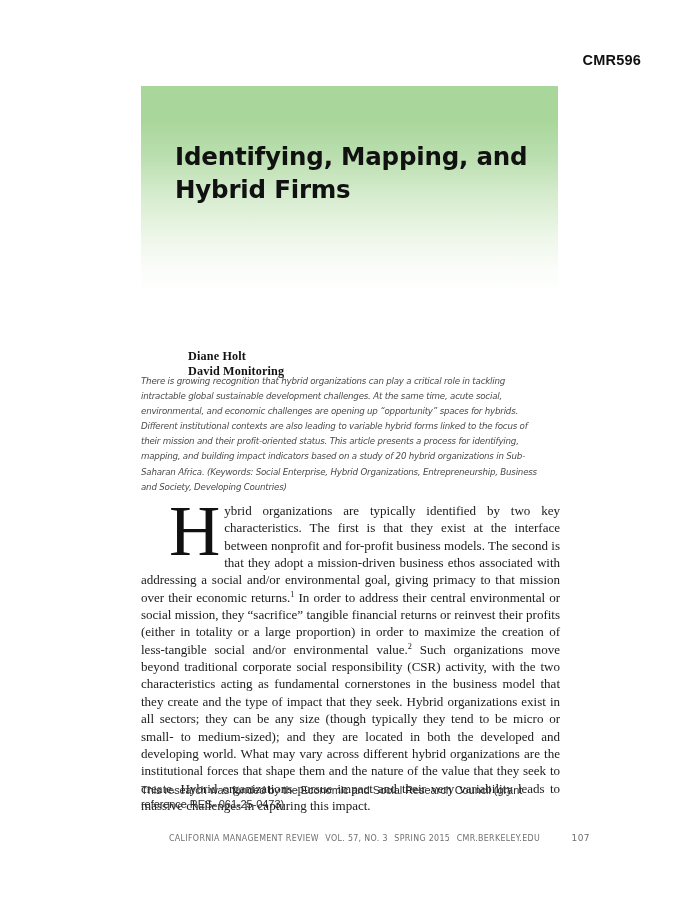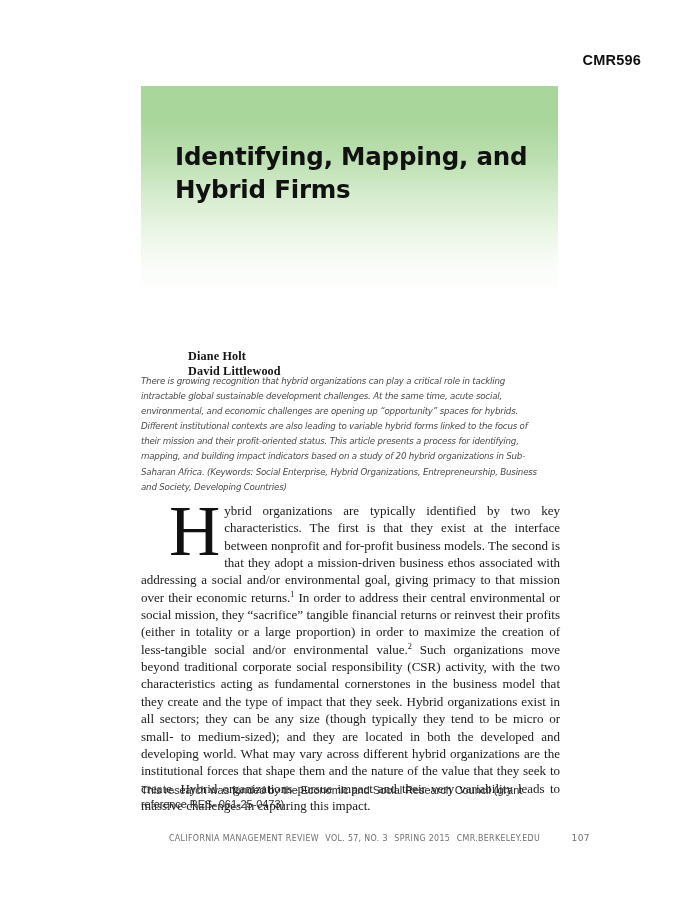--- a/index.html
+++ b/index.html
@@ -187,21 +187,21 @@
 
   <div class="title-panel"></div>
 
   <div class="title-block">
     <div class="title-line">Identifying, Mapping, and</div>
     <div class="title-line">Hybrid Firms</div>
   </div>
 
   <div class="authors">
     <div class="author">Diane Holt</div>
-    <div class="author">David Littlewood</div>
+    <div class="author">David Monitoring</div>
   </div>
 
   <div class="abstract">There is growing recognition that hybrid organizations can play a critical role in tackling intractable global sustainable development challenges. At the same time, acute social, environmental, and economic challenges are opening up “opportunity” spaces for hybrids. Different institutional contexts are also leading to variable hybrid forms linked to the focus of their mission and their profit-oriented status. This article presents a process for identifying, mapping, and building impact indicators based on a study of 20 hybrid organizations in Sub-Saharan Africa. (Keywords: Social Enterprise, Hybrid Organizations, Entrepreneurship, Business and Society, Developing Countries)</div>
 
   <p class="body-text">
     <span class="dropcap">H</span><span>ybrid organizations are typically identified by two key characteristics. The first is that they exist at the interface between nonprofit and for-profit business models. The second is that they adopt a mission-driven business ethos associated with addressing a social and/or environmental goal, giving primacy to that mission over their economic returns.</span><sup>1</sup><span> In order to address their central environmental or social mission, they “sacrifice” tangible financial returns or reinvest their profits (either in totality or a large proportion) in order to maximize the creation of less-tangible social and/or environmental value.</span><sup>2</sup><span> Such organizations move beyond traditional corporate social responsibility (CSR) activity, with the two characteristics acting as fundamental cornerstones in the business model that they create and the type of impact that they seek. Hybrid organizations exist in all sectors; they can be any size (though typically they tend to be micro or small- to medium-sized); and they are located in both the developed and developing world. What may vary across different hybrid organizations are the institutional forces that shape them and the nature of the value that they seek to create. Hybrid organizations pursue impact and their very variability leads to massive challenges in capturing this impact.</span>
   </p>
 
   <div class="footnote">This research was funded by the Economic and Social Research Council (grant reference RES- 061-25-0473)</div>
 

